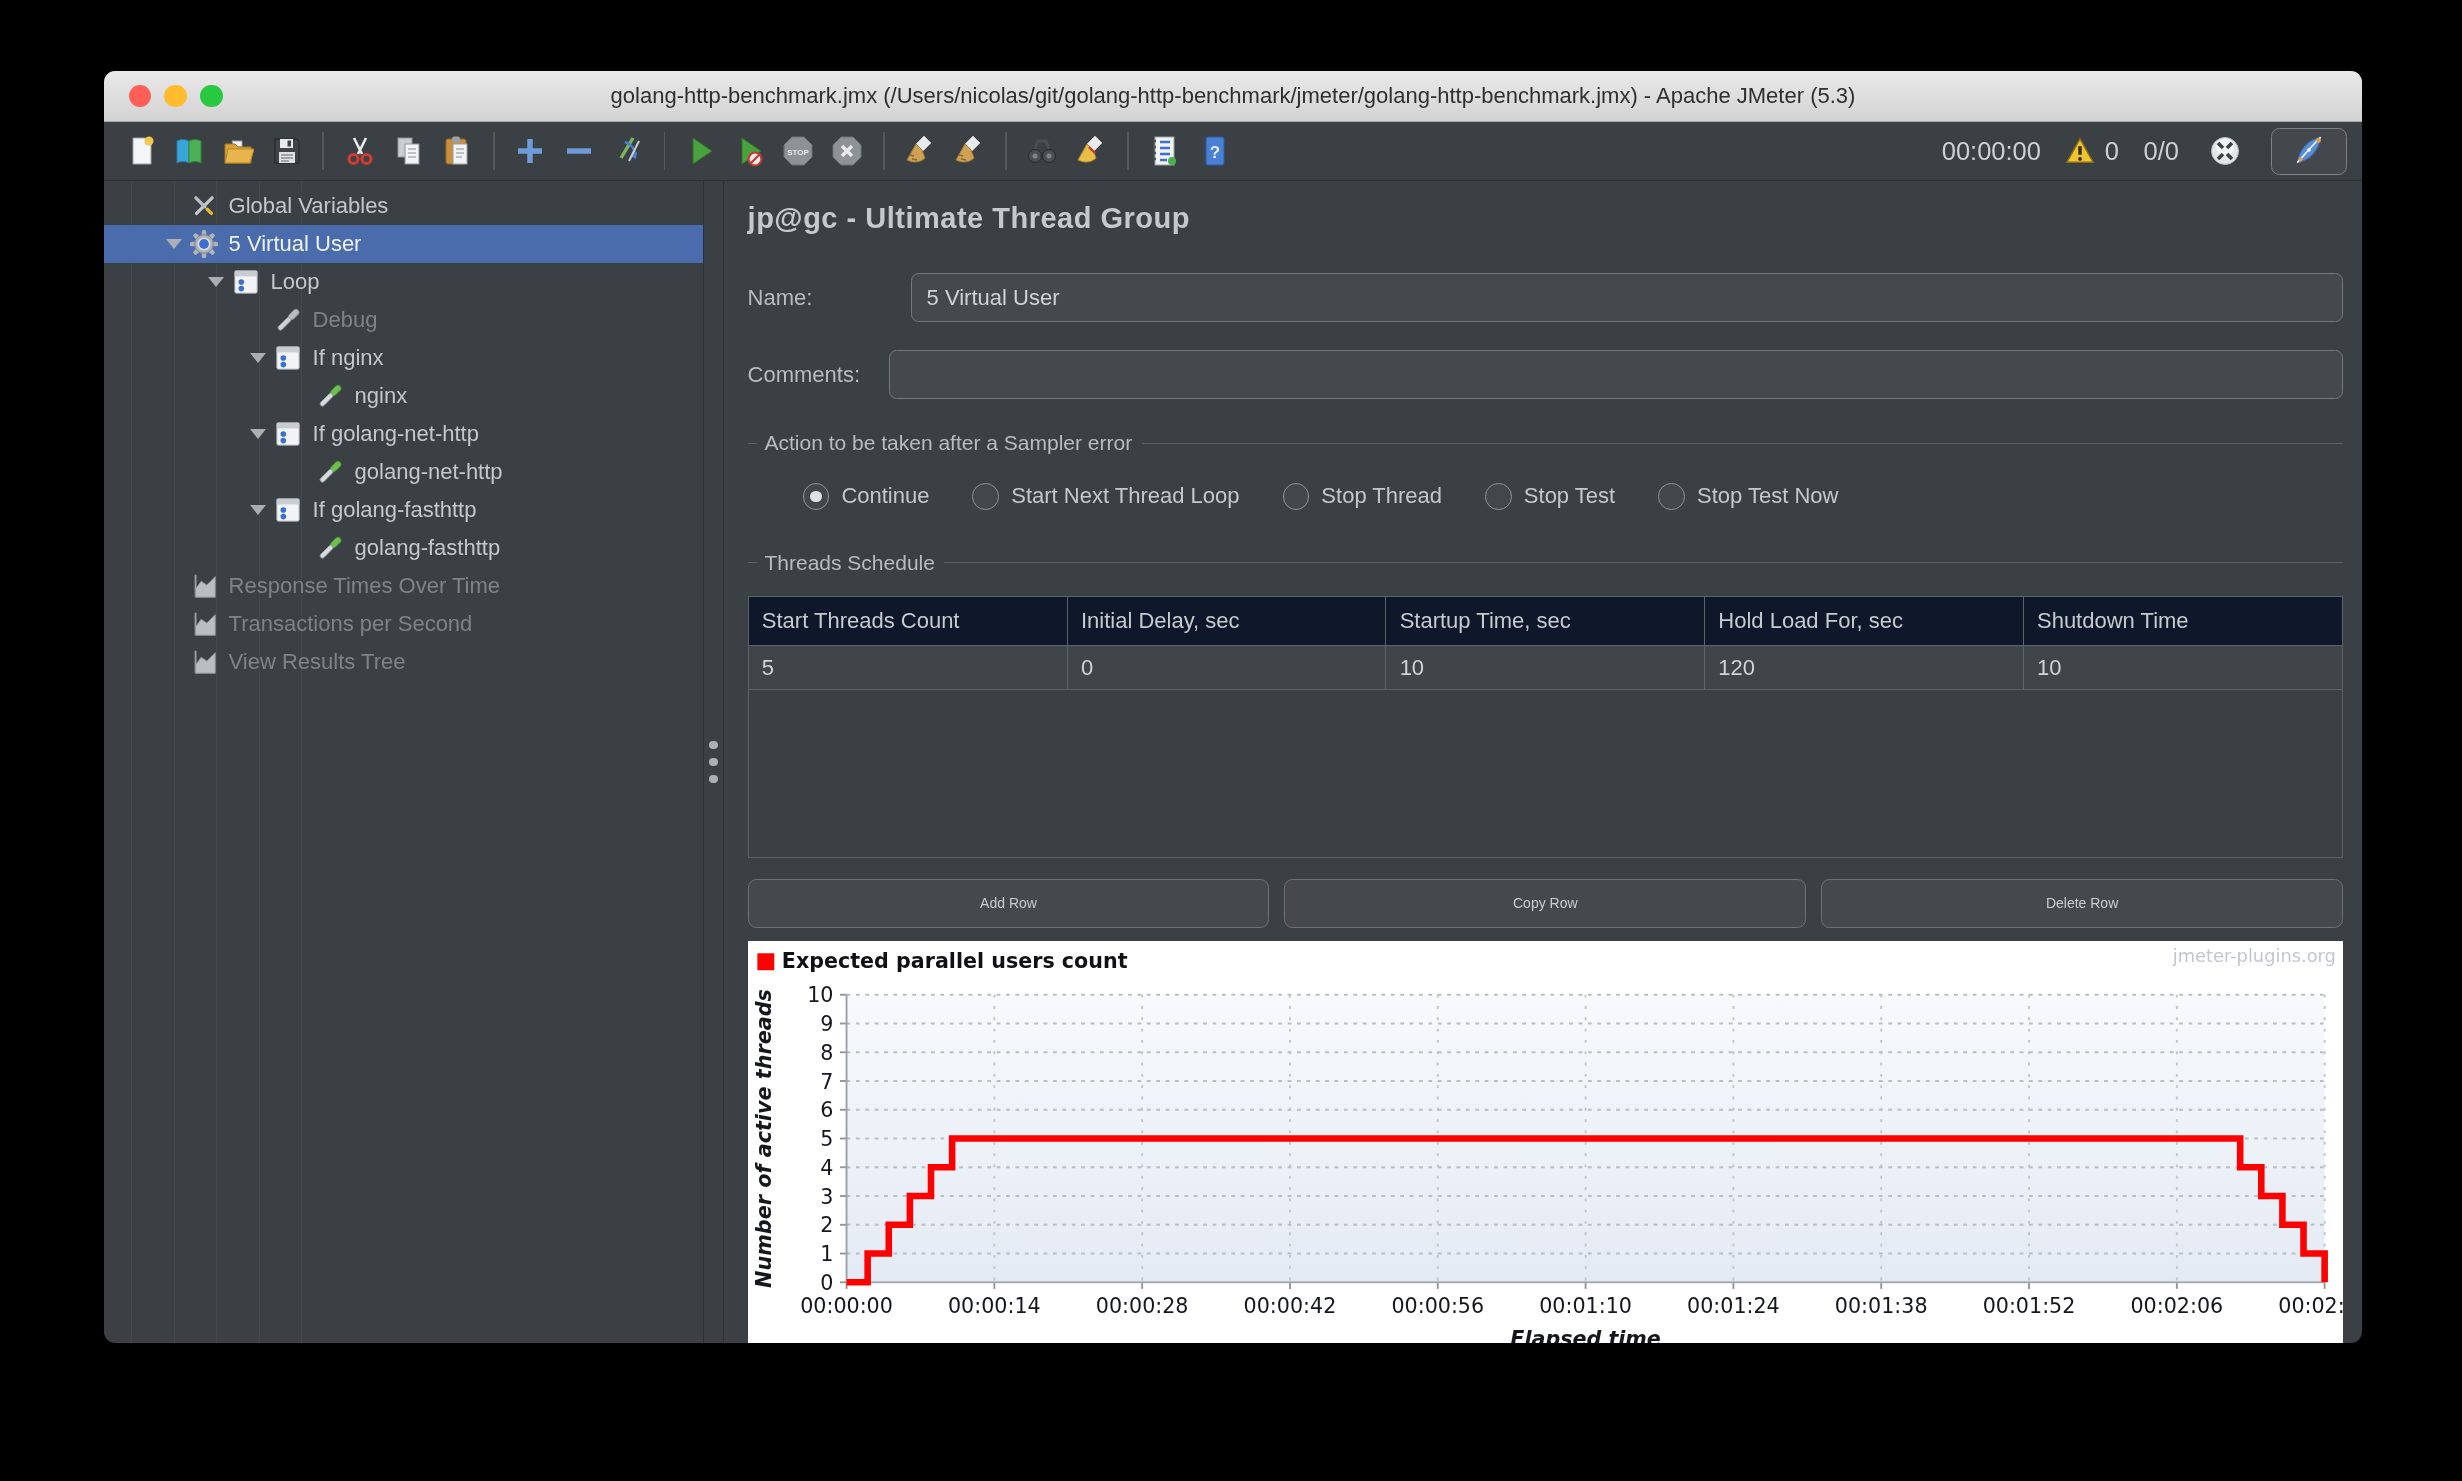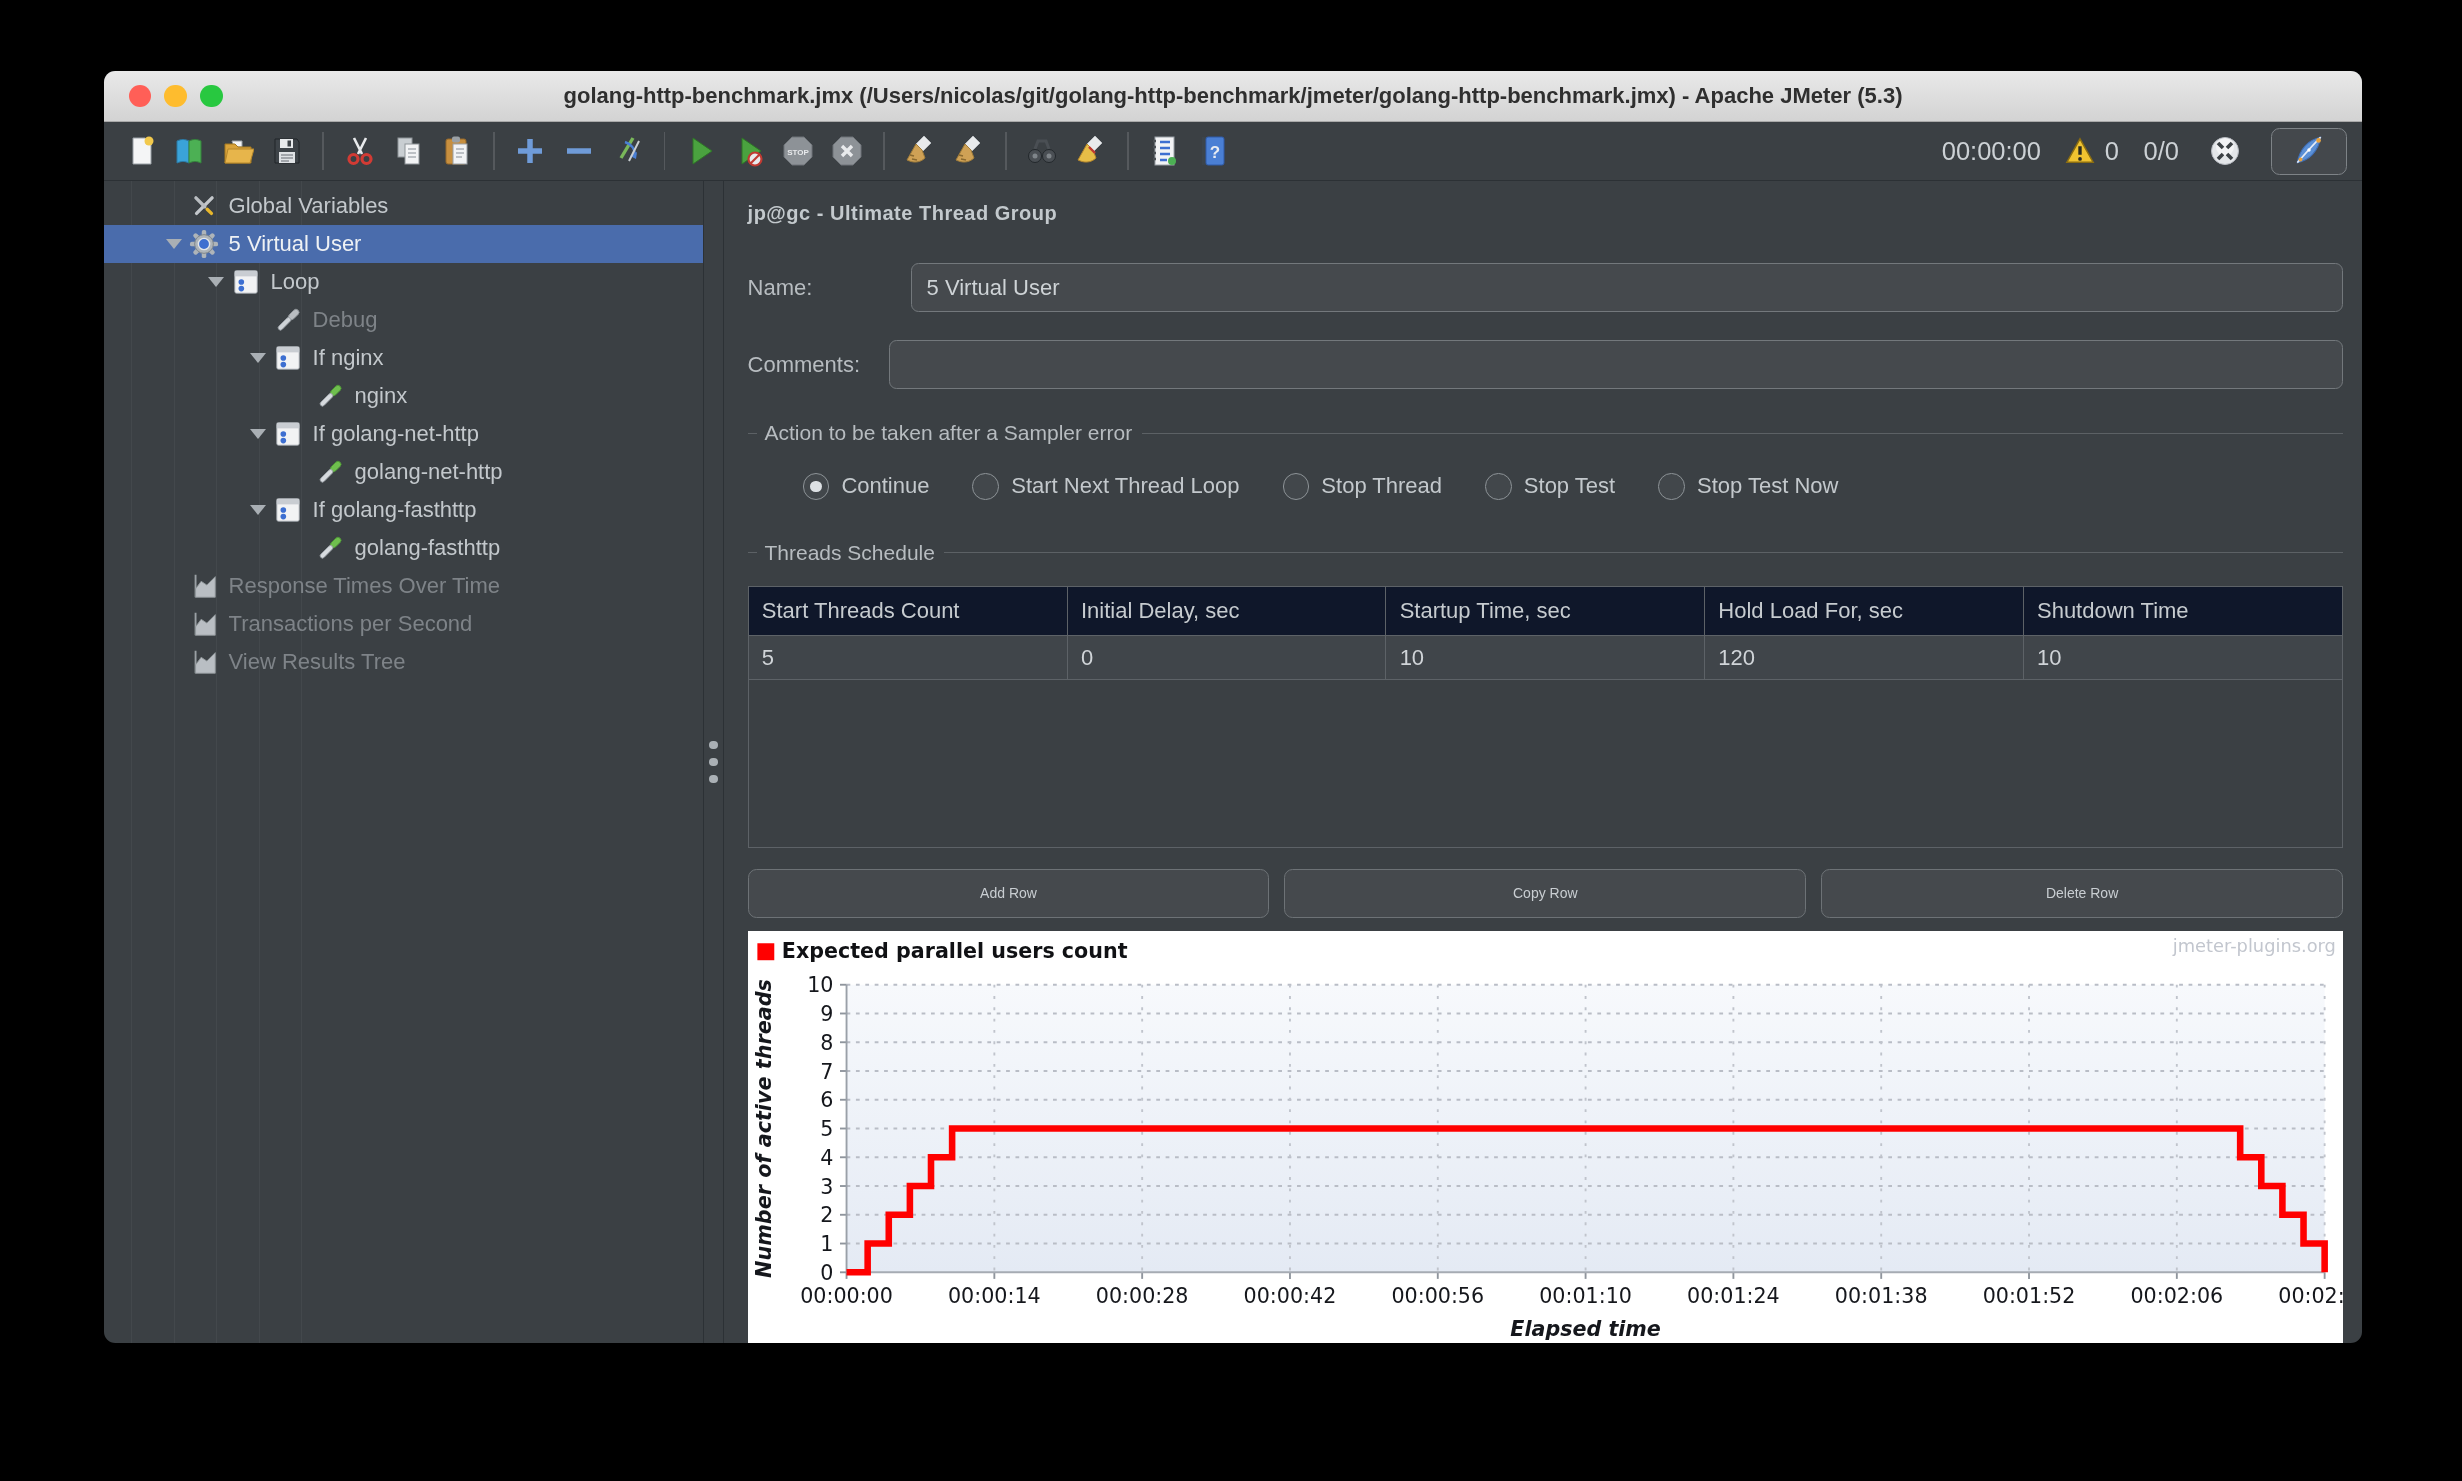--- a/index.html
+++ b/index.html
@@ -1,18 +1,18 @@
 <!DOCTYPE html>
 <html style="font-size:15px"><head>
 <meta charset="utf-8">
 <style>
   html,body{margin:0;padding:0;width:2462px;height:1482px;background:#000;font-family:"Liberation Sans",sans-serif;}
   .window{position:absolute;left:104px;top:71px;width:2258px;height:1272px;background:#3b4044;border-radius:11.3px;overflow:hidden;box-shadow:0 19px 57px rgba(0,0,0,.7);display:flex;flex-direction:column;}
   
-  .titlebar{height:50px;flex:0 0 50px;background:linear-gradient(#e9e9e9,#d3d3d3);display:flex;align-items:center;position:relative;border-bottom:0.9px solid #a9a9a9;font-weight:bold;}
+  .titlebar{height:50px;flex:0 0 50px;background:linear-gradient(#e9e9e9,#d3d3d3);display:flex;align-items:center;position:relative;border-bottom:0.9px solid #a9a9a9;}
   .lights{position:absolute;left:24.5px;top:0;height:100%;display:flex;align-items:center;gap:13.2px;}
   .light{width:22.6px;height:22.6px;border-radius:50%;}
   .title-text{margin:0 auto;font-size:22px;color:#2f2f2f;}
   
   .toolbar{height:58px;flex:0 0 58px;background:#3b4044;border-bottom:0.9px solid #2c3135;display:flex;align-items:center;padding:0 15px;gap:5.7px;}
   .tbtn{width:43px;height:43px;display:flex;align-items:center;justify-content:center;border-radius:5.7px;flex:0 0 auto;}
   .tbtn svg{width:32px;height:32px;}
   .tsep{width:1.9px;height:38px;background:#55595d;margin:0 8.5px;flex:0 0 auto;}
   .tright{margin-left:auto;display:flex;align-items:center;gap:24.5px;}
   .tstat{font-size:25.5px;color:#ccd1d5;}
@@ -30,21 +30,21 @@
   .arrow.has::after{content:"";border-left:8.5px solid transparent;border-right:8.5px solid transparent;border-top:10.4px solid #a9afb4;}
   .ticon{width:30px;height:30px;margin-right:9.4px;flex:0 0 30px;}
   .ticon svg{width:30px;height:30px;}
   .tlabel{font-size:22px;color:#c3c8cc;white-space:nowrap;}
   .trow.sel .tlabel{color:#eef1f4;}
   .trow.dis .tlabel{color:#7e8periodic388;color:#7e8388;}
   .splitter{width:19px;flex:0 0 19px;border-left:0.9px solid #2c3135;border-right:0.9px solid #2c3135;display:flex;flex-direction:column;align-items:center;justify-content:center;gap:8.5px;}
   .splitter i{width:8.5px;height:8.5px;border-radius:50%;background:#aab0b5;display:block;}
   
   .main{flex:1;padding:21px 19px 0 23.6px;display:flex;flex-direction:column;min-width:0;}
-  .ptitle{font-size:20px;font-weight:600;color:#c3c9cd;letter-spacing:0.5px;}
+  .ptitle{font-size:29px;font-weight:600;color:#c3c9cd;letter-spacing:0.5px;}
   .frow{display:flex;align-items:center;margin-top:28px;}
   .frow.first{margin-top:38px;gap:22px;}
   .flabel{width:141px;flex:0 0 141px;font-size:22px;color:#b7bcc0;}
   .tfield{flex:1;height:47px;background:#45494d;border:0.9px solid #73787c;border-radius:7.5px;color:#ced3d6;font-size:22px;padding:0 15px;font-family:"Liberation Sans",sans-serif;outline:none;}
   .sect{margin-top:32px;}
   .sect-title{display:flex;align-items:center;font-size:21px;color:#b7bcc0;white-space:nowrap;}
   .sect-title::before{content:"";width:9.4px;height:0.9px;background:#5c6165;margin-right:7.5px;}
   .sect-title::after{content:"";flex:1;height:0.9px;background:#5c6165;margin-left:9.4px;}
   .radios{display:flex;align-items:flex-end;gap:43px;margin:28px 0 0 55px;}
   .radio{display:flex;align-items:center;gap:12.3px;font-size:22px;color:#c3c8cc;}

